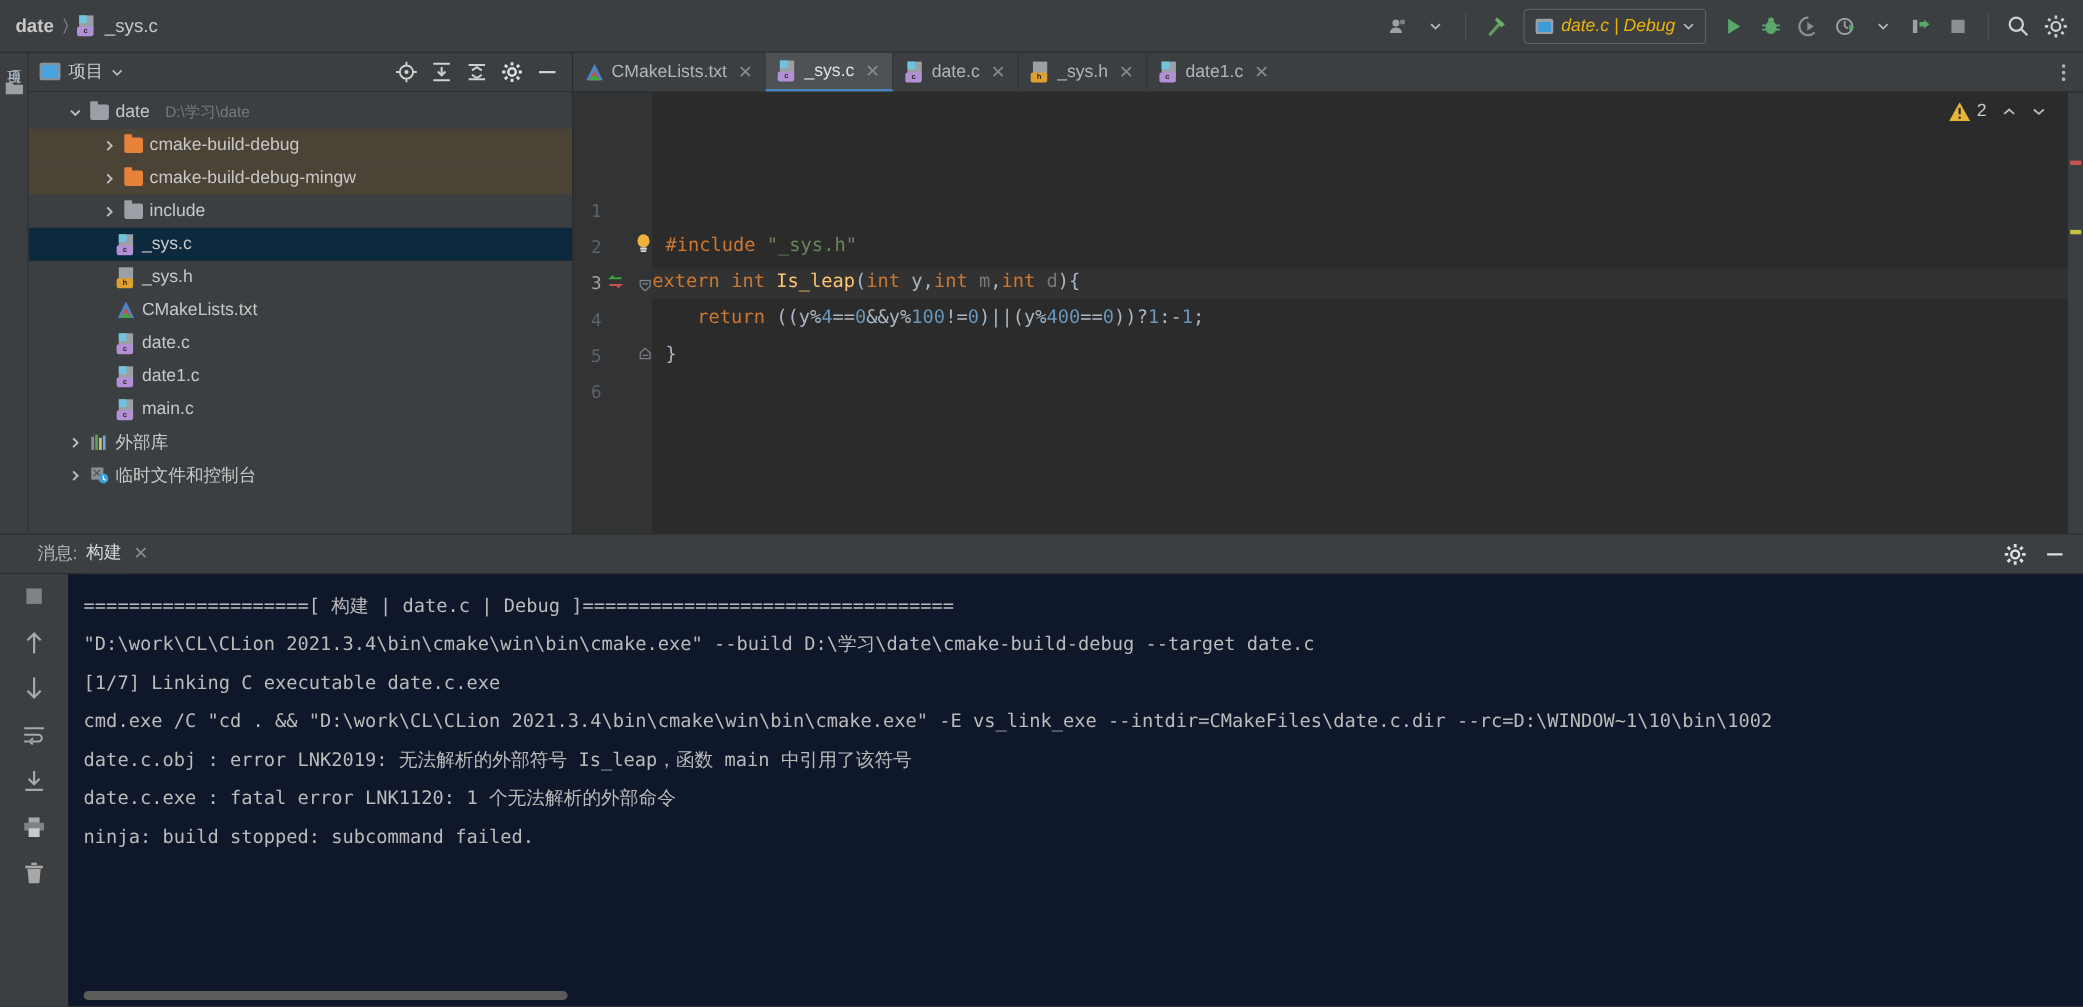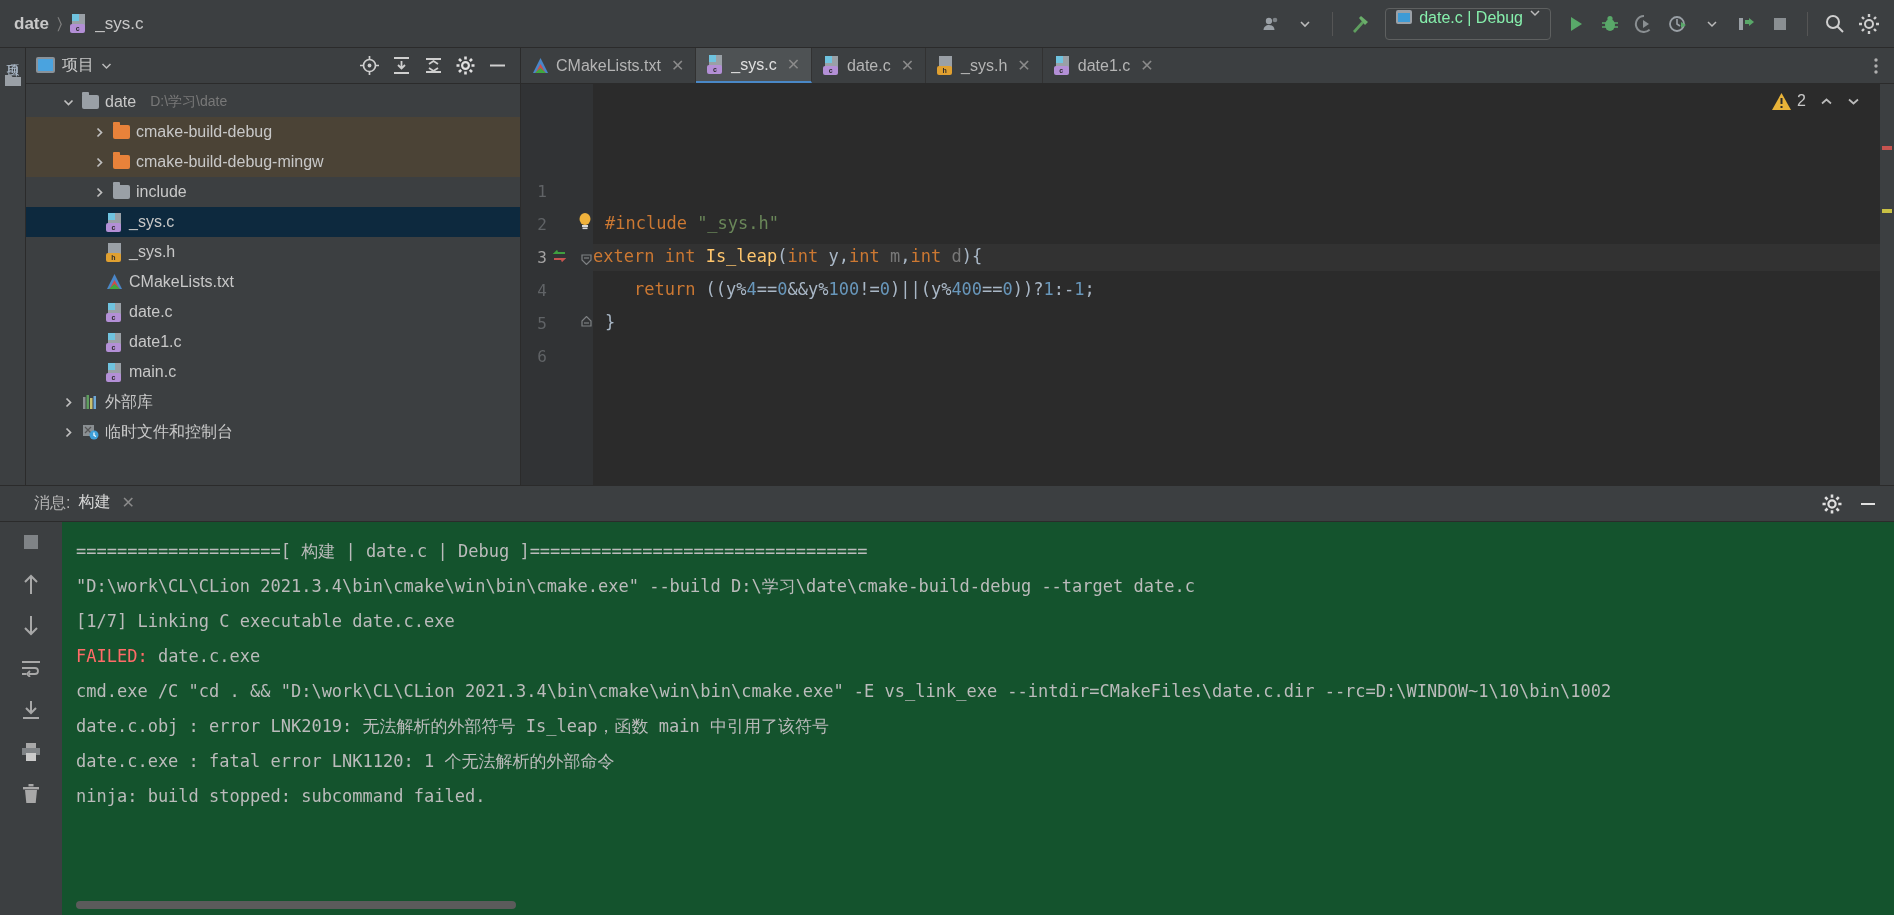--- a/index.html
+++ b/index.html
@@ -20,22 +20,22 @@
   }
   .crumbs{ display:flex; align-items:center; gap:8px; padding-left:14px; }
   .crumb-txt{ font-size:17px; color:#c8c8c8; font-weight:bold; }
   .crumb-sep{ color:#808080; font-size:16px; }
   .crumb-file{ font-size:17px; color:#c8c8c8; font-weight:normal;}
   .topright{ margin-left:auto; display:flex; align-items:center; gap:4px; padding-right:10px; }
   .tb-btn{ width:30px;height:30px; display:flex;align-items:center;justify-content:center; border-radius:3px;}
   .vsep{ width:1px;height:24px;background:#555;margin:0 8px;}
   .runcfg{
     height:32px; border:1px solid #5e6060; border-radius:4px;
-    display:flex;gap:7px;padding:0 10px; margin:0 6px;
-    color:#86efac; font-size:16px;
+    display:flex;align-items:center;gap:7px;padding:0 10px; margin:0 6px;
+    color:#eab308; font-size:16px;font-style:italic;
   }
 
   
   .ficon{ position:relative; width:17px; height:19px; flex:none; display:inline-block;}
   .ficon .pg{ position:absolute;left:2px;top:0;width:13px;height:13px;background:#9aa0a6;}
   .ficon .pgc{ position:absolute;left:2px;top:0;width:7px;height:7px;background:#6fc3df;}
   .ficon .badge{
     position:absolute;left:0;bottom:0;width:15px;height:9px;border-radius:2px;
     font-size:7px;line-height:9px;text-align:center;color:#2b2b2b;font-weight:bold;
     font-family:"Liberation Sans",sans-serif;
@@ -136,21 +136,21 @@
   .bp-label{ color:#b5b5b5; }
   .bp-tab{ color:#d8d8d8; display:flex;align-items:center;gap:8px; position:relative; padding-bottom:2px;}
   .bp-tab:after{content:"";position:absolute;left:0;right:18px;bottom:-9px;height:2px;background:#4a88c7;}
   .bp-actions{ margin-left:auto; display:flex; align-items:center; gap:16px; padding-right:16px;}
 
   .bp-body{ flex:1; display:flex; min-height:0;}
   .bp-rail{ width:62px; background:#3c3f41; display:flex; flex-direction:column;
             align-items:center; padding-top:8px; gap:18px; flex:none;}
   .bpr-ico{ width:24px;height:24px;display:flex;align-items:center;justify-content:center;}
   .console{
-    flex:1; background:#14532d; position:relative; overflow:hidden;
+    flex:1; background:#0f172a; position:relative; overflow:hidden;
     padding:12px 0 0 14px;
   }
   .cz{ font-family:"DejaVu Sans Mono","Liberation Mono",monospace; font-size:17px;
        color:#bbbbbb; line-height:35px; white-space:pre; }
   .cz .red{ color:#ff6b68; }
   .cz .cn{ font-family:"DejaVu Sans",sans-serif; color:#bbbbbb;}
   .hscroll{ position:absolute; left:14px; bottom:6px; width:440px; height:8px;
             background:#5b5b5b; border-radius:4px;}
 
   svg{ display:block; }
@@ -695,21 +695,20 @@
       </div>
     </div>
 
     <div class="console">
       <div class="cz"><span>====================[ </span><span class="cn">构建</span><span> | date.c | Debug ]=================================</span></div>
 
       <div class="cz"><span>"D:\work\CL\CLion 2021.3.4\bin\cmake\win\bin\cmake.exe" --build D:\</span><span class="cn">学习</span><span>\date\cmake-build-debug --target date.c</span></div>
 
       <div class="cz"><span>[1/7] Linking C executable date.c.exe</span></div>
 
-      <div class="cz"><span class="red">FAILED:</span><span> date.c.exe</span></div>
 
       <div class="cz"><span>cmd.exe /C "cd . &amp;&amp; "D:\work\CL\CLion 2021.3.4\bin\cmake\win\bin\cmake.exe" -E vs_link_exe --intdir=CMakeFiles\date.c.dir --rc=D:\WINDOW~1\10\bin\1002</span></div>
 
 
       <div class="cz"><span>date.c.obj : error LNK2019: </span><span class="cn">无法解析的外部符号</span><span> Is_leap</span><span class="cn">，函数</span><span> main </span><span class="cn">中引用了该符号</span></div>
 
       <div class="cz"><span>date.c.exe : fatal error LNK1120: 1 </span><span class="cn">个无法解析的外部命令</span></div>
 
       <div class="cz"><span>ninja: build stopped: subcommand failed.</span></div>
 

